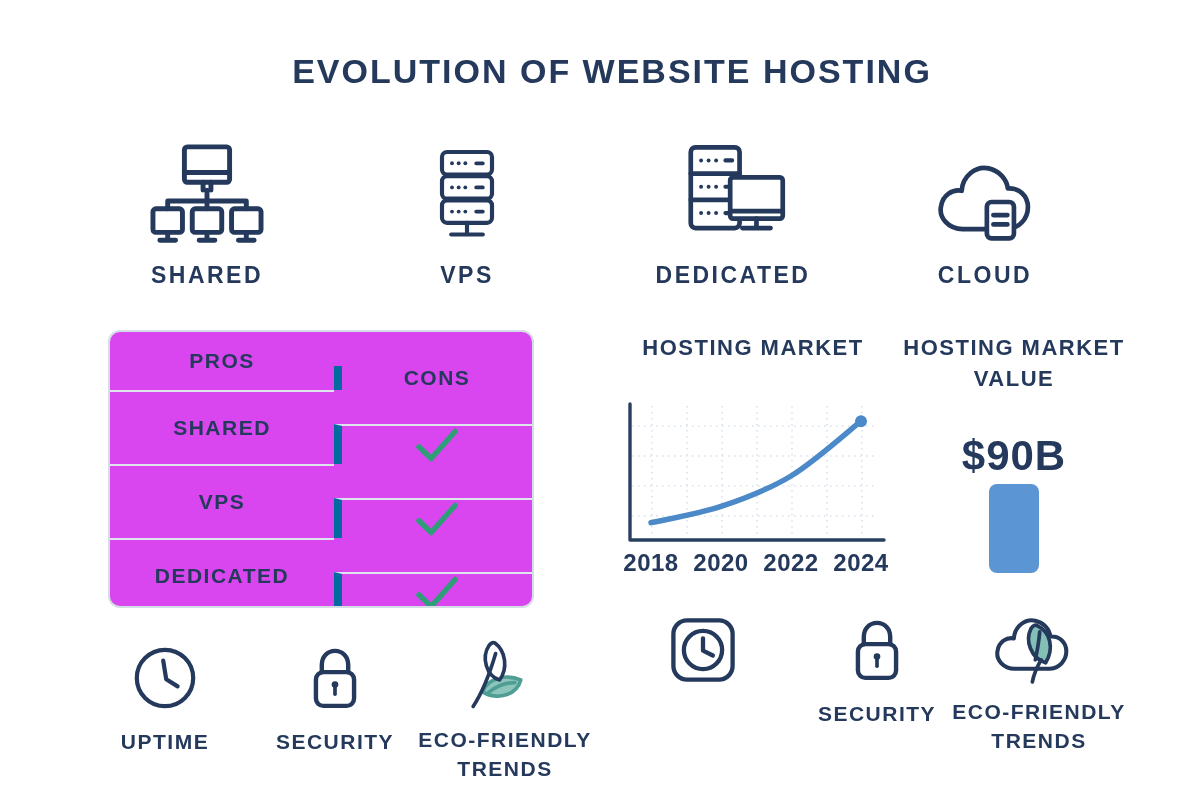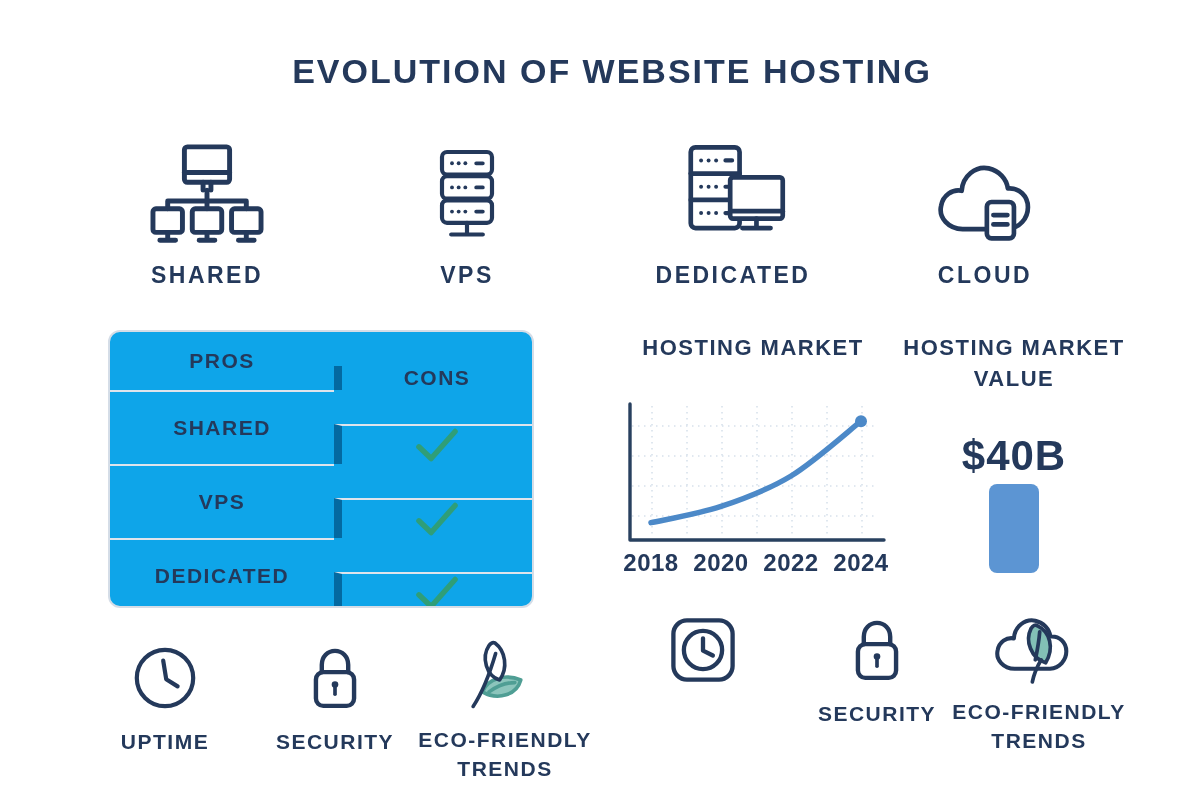--- a/index.html
+++ b/index.html
@@ -8,21 +8,21 @@
 
   .title { position:absolute; top:52px; left:12px; width:1200px; text-align:center;
     font-size:34px; font-weight:700; letter-spacing:2px; }
 
   .type-group { position:absolute; top:124px; width:240px;
     display:flex; flex-direction:column; align-items:center; }
   .icon-box { height:130px; display:flex; align-items:flex-end; justify-content:center; }
   .type-label { margin-top:8px; font-size:23px; font-weight:700; letter-spacing:2.5px; }
 
   .table-wrap { position:absolute; left:108px; top:330px; width:426px; height:278px;
-    border:2px solid #D5DDE7; border-radius:12px; overflow:hidden; background:#0ea5e9;
+    border:2px solid #D5DDE7; border-radius:12px; overflow:hidden; background:#d946ef;
     display:grid; grid-template-columns:224px 1fr; grid-auto-rows:1fr; }
   .cell { display:flex; align-items:center; justify-content:center;
     font-size:21px; font-weight:700; letter-spacing:1.5px; border-top:2px solid #DEE4EC; }
   .cell.r0 { border-top:none; }
   .cell.col2 { border-left:8px solid #0369a1;margin-top:34px; }
 
   .chart-title { position:absolute; left:612px; top:332px; width:282px; text-align:center;
     font-size:22px; font-weight:700; letter-spacing:1.5px; line-height:32px; }
   .chart-svg { position:absolute; left:618px; top:400px; }
   .ticks { position:absolute; left:618px; top:549px; width:274px; height:26px; }
@@ -189,21 +189,21 @@
   <span style="left:33px">2018</span>
   <span style="left:103px">2020</span>
   <span style="left:173px">2022</span>
   <span style="left:243px">2024</span>
 </div>
 
 <div class="proj-title">
   <div>HOSTING MARKET</div>
   <div>VALUE</div>
 </div>
-<div class="proj-value">$40B</div>
+<div class="proj-value">$90B</div>
 <div class="proj-bar" id="proj-bar" style="background: rgb(92, 149, 211);"></div>
 
 <div class="feature" style="left:50px; top:638px">
   <div class="icon-box2">
     <svg class="line-icon" width="72" height="72" viewBox="0 0 120 120" stroke-width="7">
       <circle cx="60" cy="60" r="47"></circle>
       <path d="M57 31 L62 62 L81 74"></path>
     </svg>
   </div>
   <div class="f-label">

